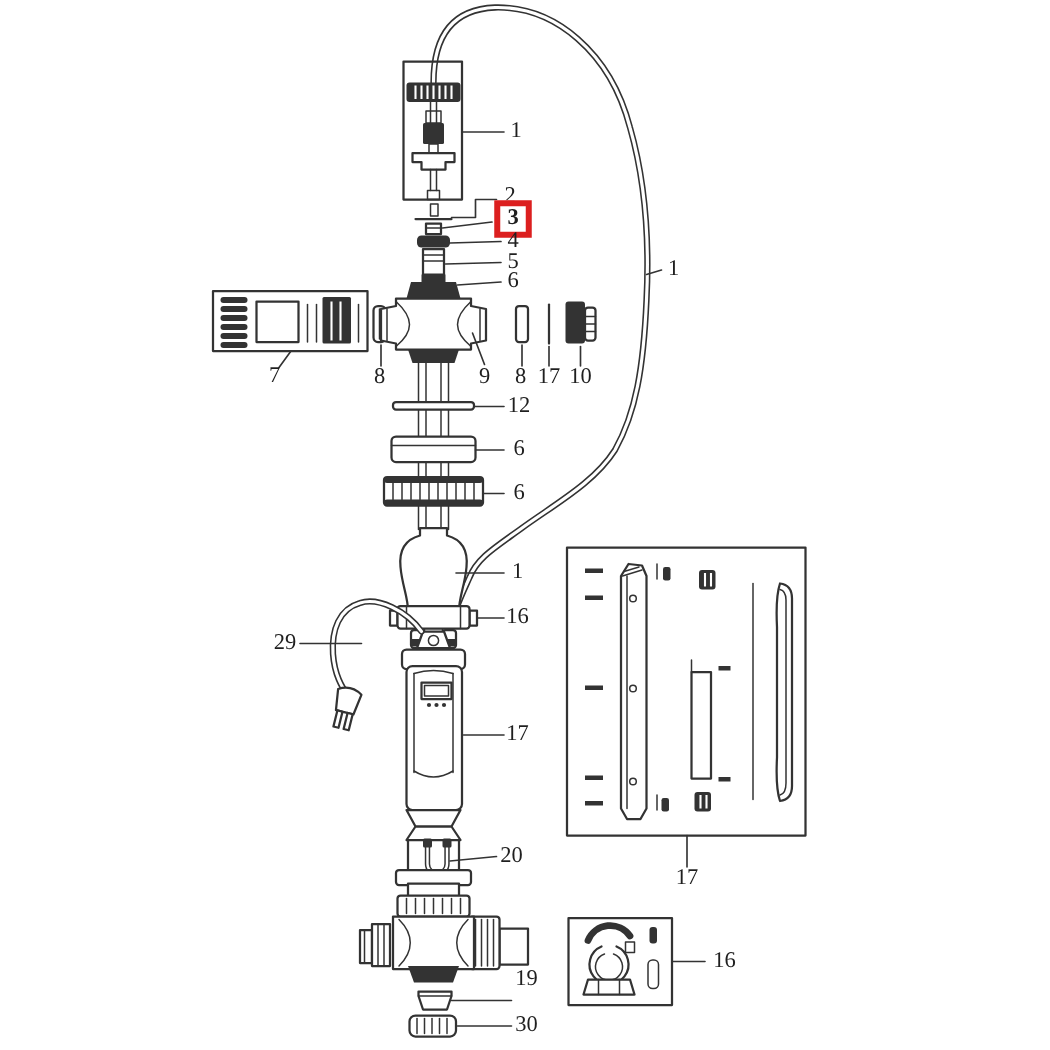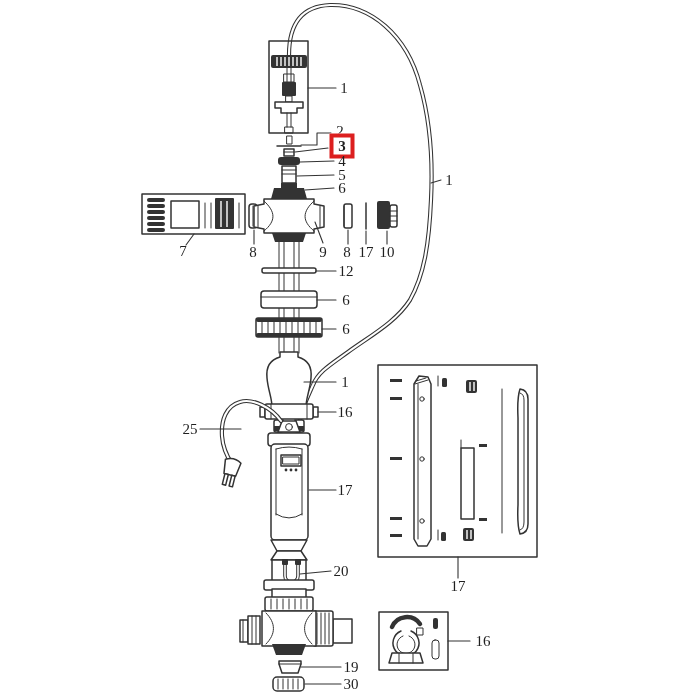--- a/index.html
+++ b/index.html
@@ -349,20 +349,20 @@
   <span class="callout" style="left:323px;top:252px">9</span>
   <span class="callout" style="left:347px;top:252px">8</span>
   <span class="callout" style="left:366px;top:252px">17</span>
   <span class="callout" style="left:387px;top:252px">10</span>
   <span class="callout" style="left:449px;top:180px">1</span>
   <span class="callout" style="left:346px;top:271px">12</span>
   <span class="callout" style="left:346px;top:300px">6</span>
   <span class="callout" style="left:346px;top:329px">6</span>
   <span class="callout" style="left:345px;top:382px">1</span>
   <span class="callout" style="left:345px;top:412px">16</span>
-  <span class="callout" style="left:190px;top:429px">25</span>
+  <span class="callout" style="left:190px;top:429px">29</span>
   <span class="callout" style="left:345px;top:490px">17</span>
   <span class="callout" style="left:341px;top:571px">20</span>
-  <span class="callout" style="left:351px;top:667px">19</span>
+  <span class="callout" style="left:351px;top:653px">19</span>
   <span class="callout" style="left:351px;top:684px">30</span>
   <span class="callout" style="left:458px;top:586px">17</span>
   <span class="callout" style="left:483px;top:641px">16</span>
 </div>
 
 </body></html>

